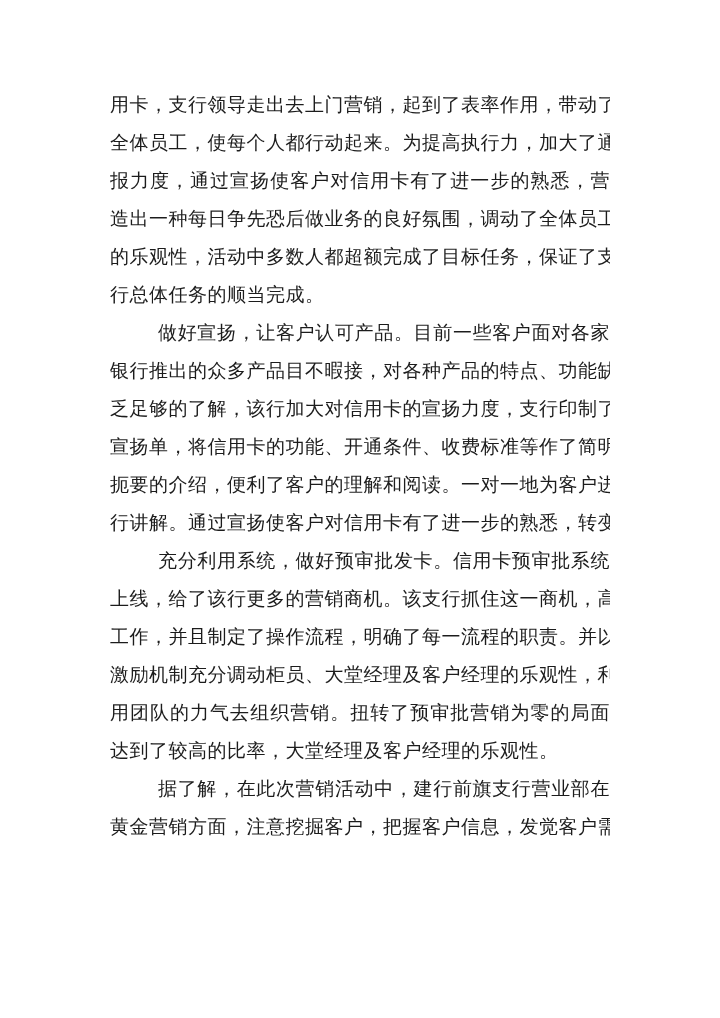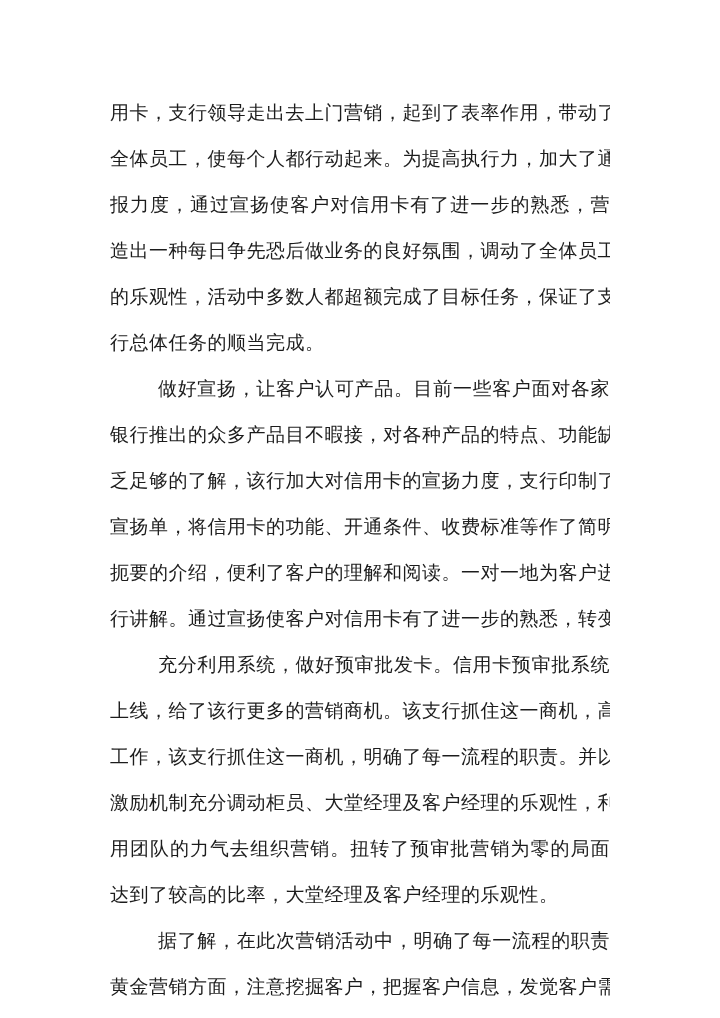--- a/index.html
+++ b/index.html
@@ -35,21 +35,20 @@
   .line {
     height: 38px;
     line-height: 38px;
     font-size: 19px;
     letter-spacing: 0.5px;
     text-align: justify;
     text-align-last: justify;
     text-justify: inter-character;
     white-space: nowrap;
     overflow: hidden;
-    margin-top: 8px;
   }
   .line.last {
     text-align-last: left;
   }
   .line.indent {
     text-indent: 48px;
   }
 </style>
 </head>
 <body>
@@ -71,25 +70,25 @@
       <div class="line">银行推出的众多产品目不暇接，对各种产品的特点、功能缺</div>
       <div class="line">乏足够的了解，该行加大对信用卡的宣扬力度，支行印制了</div>
       <div class="line">宣扬单，将信用卡的功能、开通条件、收费标准等作了简明</div>
       <div class="line">扼要的介绍，便利了客户的理解和阅读。一对一地为客户进</div>
       <div class="line">行讲解。通过宣扬使客户对信用卡有了进一步的熟悉，转变</div>
     </div>
 
     <div class="para">
       <div class="line indent">充分利用系统，做好预审批发卡。信用卡预审批系统</div>
       <div class="line">上线，给了该行更多的营销商机。该支行抓住这一商机，高</div>
-      <div class="line">工作，该支行抓住这一商机，明确了每一流程的职责。并以</div>
+      <div class="line">工作，并且制定了操作流程，明确了每一流程的职责。并以</div>
       <div class="line">激励机制充分调动柜员、大堂经理及客户经理的乐观性，利</div>
       <div class="line">用团队的力气去组织营销。扭转了预审批营销为零的局面</div>
       <div class="line last">达到了较高的比率，大堂经理及客户经理的乐观性。</div>
     </div>
 
     <div class="para">
-      <div class="line indent">据了解，在此次营销活动中，明确了每一流程的职责</div>
+      <div class="line indent">据了解，在此次营销活动中，建行前旗支行营业部在</div>
       <div class="line">黄金营销方面，注意挖掘客户，把握客户信息，发觉客户需</div>
     </div>
 
   </div>
 </div>
 
 </body></html>

